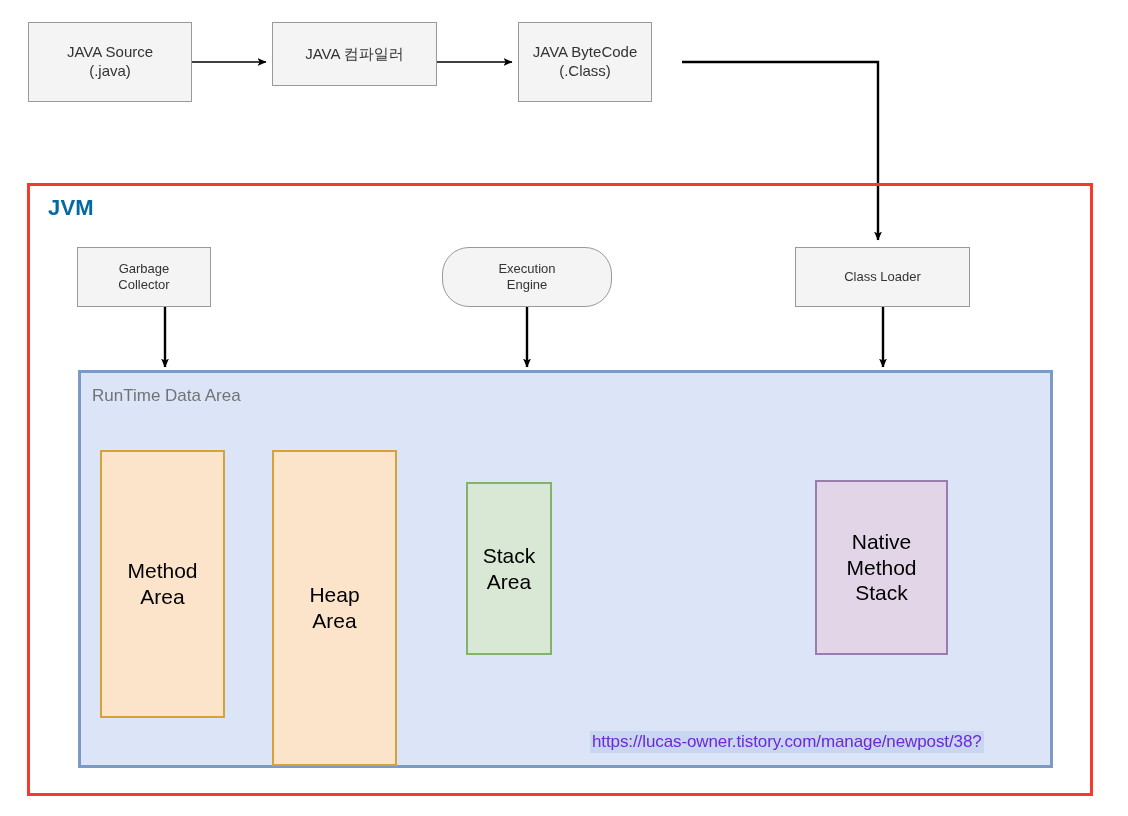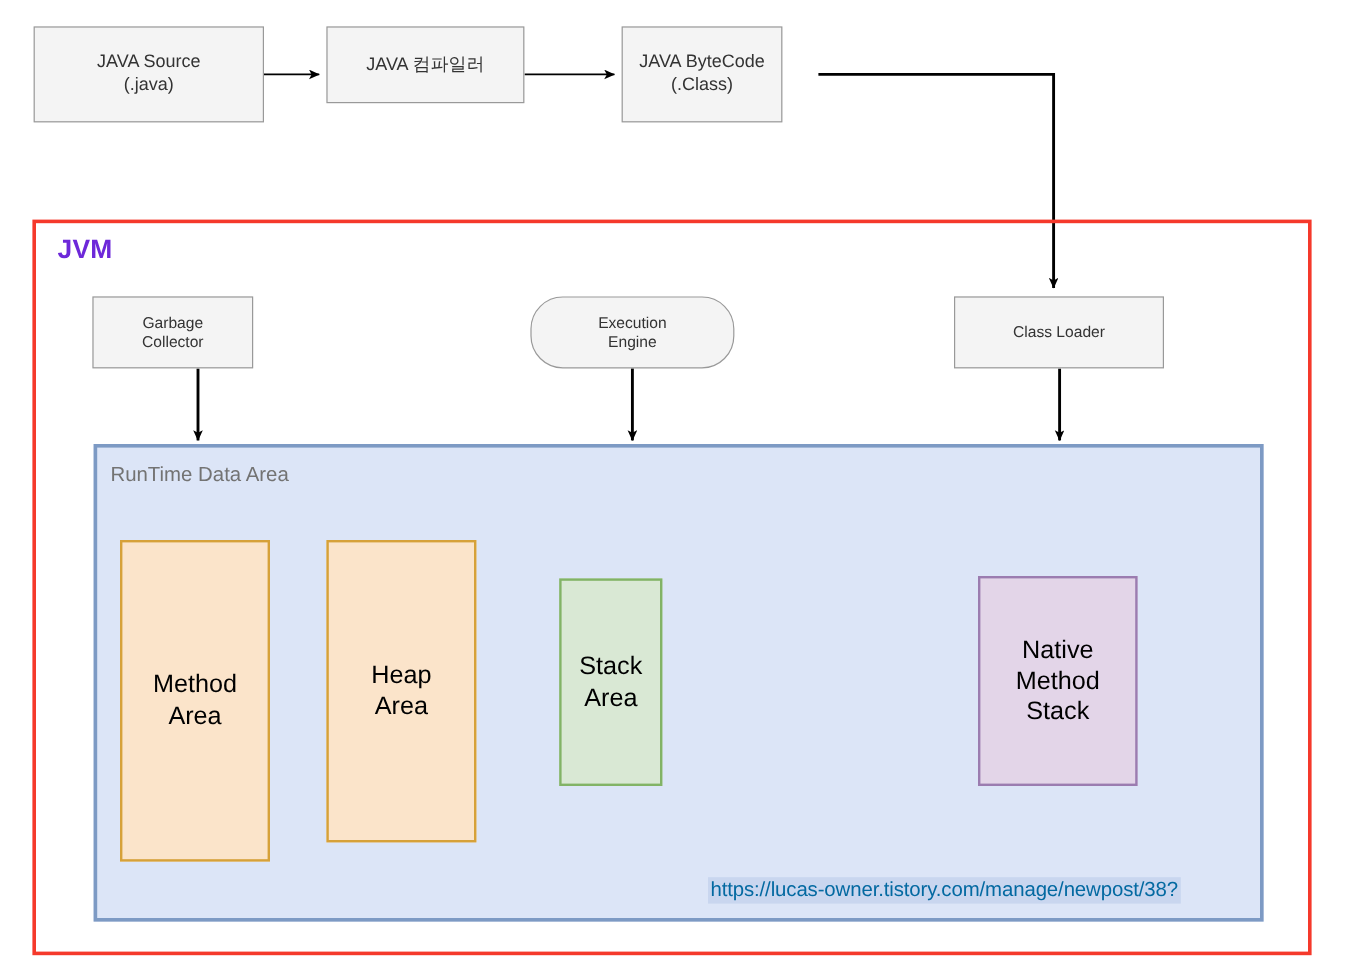--- a/index.html
+++ b/index.html
@@ -49,21 +49,21 @@
   .jvm-container {
     position: absolute;
     box-sizing: border-box;
     border: 3px solid #f5392b;
     background: transparent;
   }
   .jvm-title {
     position: absolute;
     font-size: 22px;
     font-weight: bold;
-    color: #6d28d9;
+    color: #0369a1;
     letter-spacing: 0.2px;
   }
   
   .rtda {
     position: absolute;
     box-sizing: border-box;
     background: #dce5f7;
     border: 3px solid #7d9ac4;
   }
   .rtda-title {
@@ -93,21 +93,21 @@
     border: 2px solid #82b366;
   }
   .mem-purple {
     background: #e3d5e8;
     border: 2px solid #9b7cb0;
   }
   
   .watermark {
     position: absolute;
     font-size: 17px;
-    color: #0369a1;
+    color: #6d28d9;
     background: #c9d6ef;
     padding: 1px 2px;
     white-space: nowrap;
     letter-spacing: -0.1px;
   }
   svg.edges {
     position: absolute;
     left: 0; top: 0;
     width: 1128px;
     height: 816px;
@@ -132,21 +132,21 @@
 
     <path d="M682,62 L878,62 L878,240" stroke="#000000" stroke-width="2.4" fill="none" marker-end="url(#ah)"></path>
 
     <path d="M165,307 L165,367" stroke="#000000" stroke-width="2.4" fill="none" marker-end="url(#ah)"></path>
 
     <path d="M527,307 L527,367" stroke="#000000" stroke-width="2.4" fill="none" marker-end="url(#ah)"></path>
 
     <path d="M883,307 L883,367" stroke="#000000" stroke-width="2.4" fill="none" marker-end="url(#ah)"></path>
   </svg>
 
-  <div class="node proc-box" style="left:28px; top:22px; width:192px; height:80px;">JAVA Source
+  <div class="node proc-box" style="left:28px; top:22px; width:164px; height:80px;">JAVA Source
 (.java)</div>
 
   <div class="node proc-box" style="left:272px; top:22px; width:165px; height:64px;">JAVA 컴파일러</div>
 
   <div class="node proc-box" style="left:518px; top:22px; width:134px; height:80px;">JAVA ByteCode
 (.Class)</div>
 
   <div class="jvm-container" style="left:27px; top:183px; width:1066px; height:613px;"></div>
 
   <div class="jvm-title" style="left:48px; top:195px;">JVM</div>
@@ -159,21 +159,21 @@
 
   <div class="node comp-box" style="left:795px; top:247px; width:175px; height:60px;">Class Loader</div>
 
   <div class="rtda" style="left:78px; top:370px; width:975px; height:398px;"></div>
 
   <div class="rtda-title" style="left:92px; top:386px;">RunTime Data Area</div>
 
   <div class="mem-box mem-orange" style="left:100px; top:450px; width:125px; height:268px;">Method
 Area</div>
 
-  <div class="mem-box mem-orange" style="left:272px; top:450px; width:125px; height:252px;">Heap
+  <div class="mem-box mem-orange" style="left:272px; top:450px; width:125px; height:316px;">Heap
 Area</div>
 
   <div class="mem-box mem-green" style="left:466px; top:482px; width:86px; height:173px;">Stack
 Area</div>
 
 
   <div class="mem-box mem-purple" style="left:815px; top:480px; width:133px; height:175px;">Native
 Method
 Stack</div>
 

